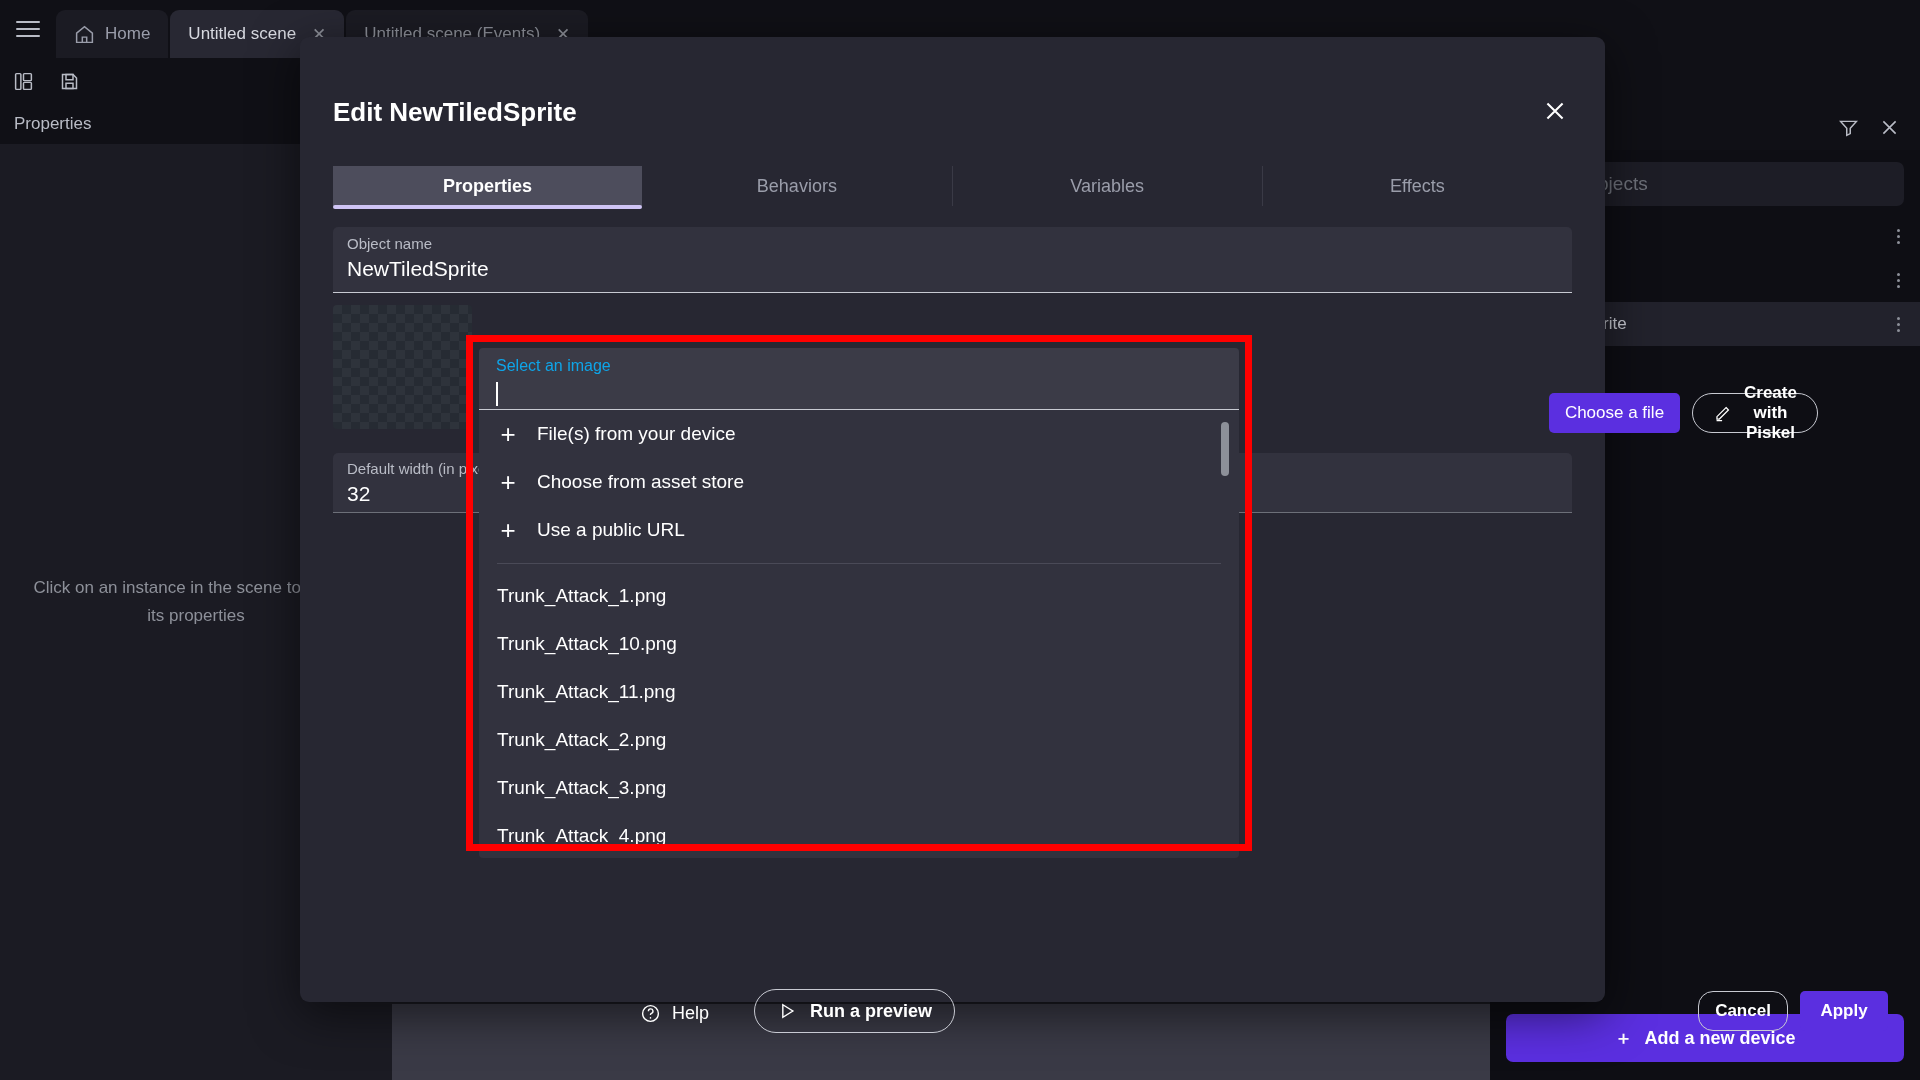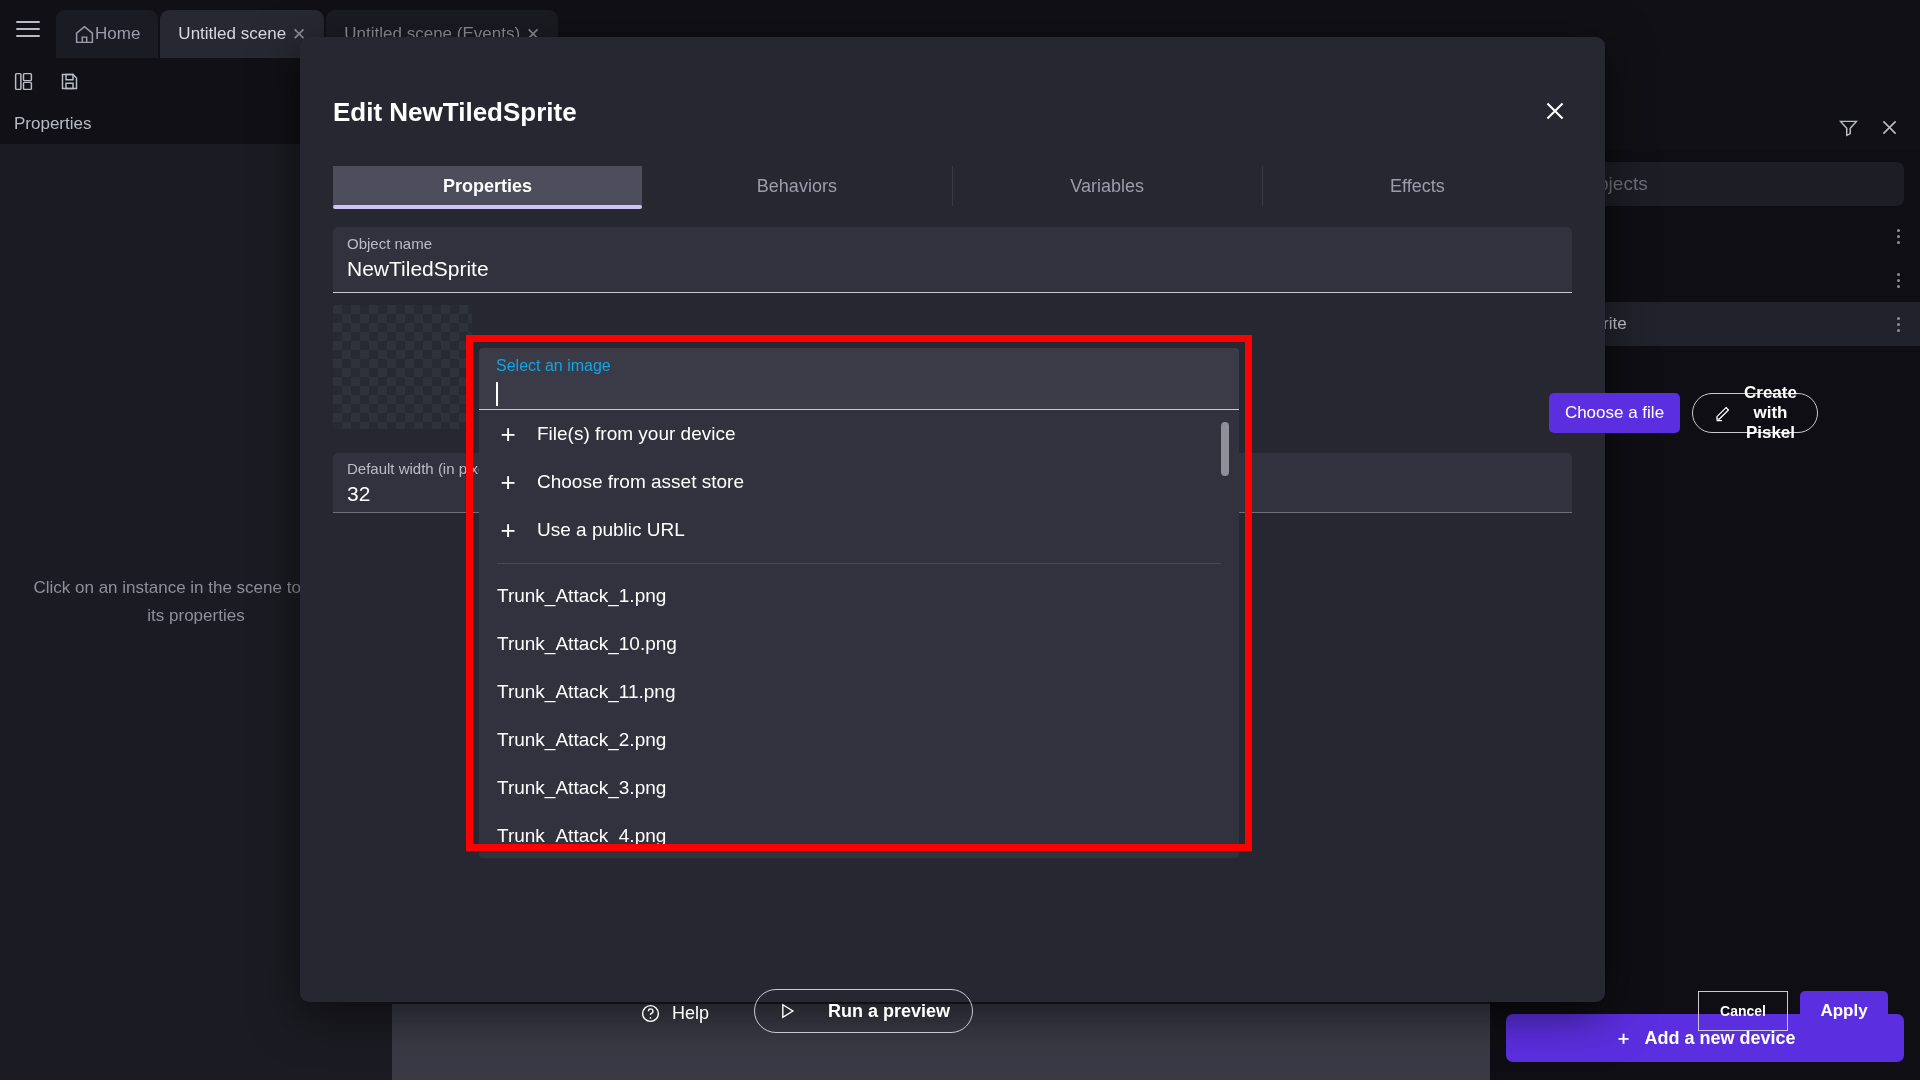--- a/index.html
+++ b/index.html
@@ -15,21 +15,21 @@
   .tabbar {
     position:absolute; left:0; top:0; width:1920px; height:58px;
     background:#101016; display:flex; align-items:flex-end;
   }
   .hamburger {
     width:56px; height:58px; display:flex; flex-direction:column;
     align-items:center; justify-content:center; gap:5px; cursor:pointer;
   }
   .hamburger span { display:block; width:24px; height:2px; background:#b9bcc6; border-radius:1px; }
   .tab {
-    height:48px; display:flex; align-items:center; 
+    height:48px; display:flex; align-items:center; gap:10px;
     padding:0 18px; border-radius:9px 9px 0 0; color:#8d9099;
     font-size:17px; background:#1b1b23; margin-right:2px; cursor:pointer;
     white-space:nowrap;
   }
   .tab.home { background:#1b1b23; color:#9a9daa; }
   .tab.active { background:#282833; color:#d7d9e0; }
   .tab .closex { font-size:17px; color:#8d9099; margin-left:6px; }
   .home-icon svg { display:block; }
 
   
@@ -212,27 +212,27 @@
 
   
   .help-link {
     position:absolute; left:340px; top:966px; display:flex; align-items:center;
     gap:11px; color:#fff; font-size:18px; cursor:pointer;
   }
   .preview-btn {
     position:absolute; left:454px; top:952px; height:44px;
     background:transparent; color:#fff; border:1px solid #c8cad2;
     border-radius:23px; padding:0 22px; font-size:18px; font-weight:bold;
-    display:flex; align-items:center; gap:31px; cursor:pointer;
+    display:flex; align-items:center; gap:13px; cursor:pointer;
     font-family:"Liberation Sans", sans-serif;
   }
   .cancel-btn {
     position:absolute; left:1398px; top:954px; width:90px; height:40px;
     background:transparent; color:#fff; border:1px solid #c8cad2;
-    border-radius:0; font-size:14px; font-weight:bold; cursor:pointer;
+    border-radius:15px; font-size:17px; font-weight:bold; cursor:pointer;
     font-family:"Liberation Sans", sans-serif;
   }
   .apply-btn {
     position:absolute; left:1500px; top:954px; width:88px; height:40px;
     background:#5b2fe0; color:#fff; border:0; border-radius:5px;
     font-size:17px; font-weight:bold; cursor:pointer;
     font-family:"Liberation Sans", sans-serif;
   }
   .icon { display:inline-flex; align-items:center; justify-content:center; }
 </style>

